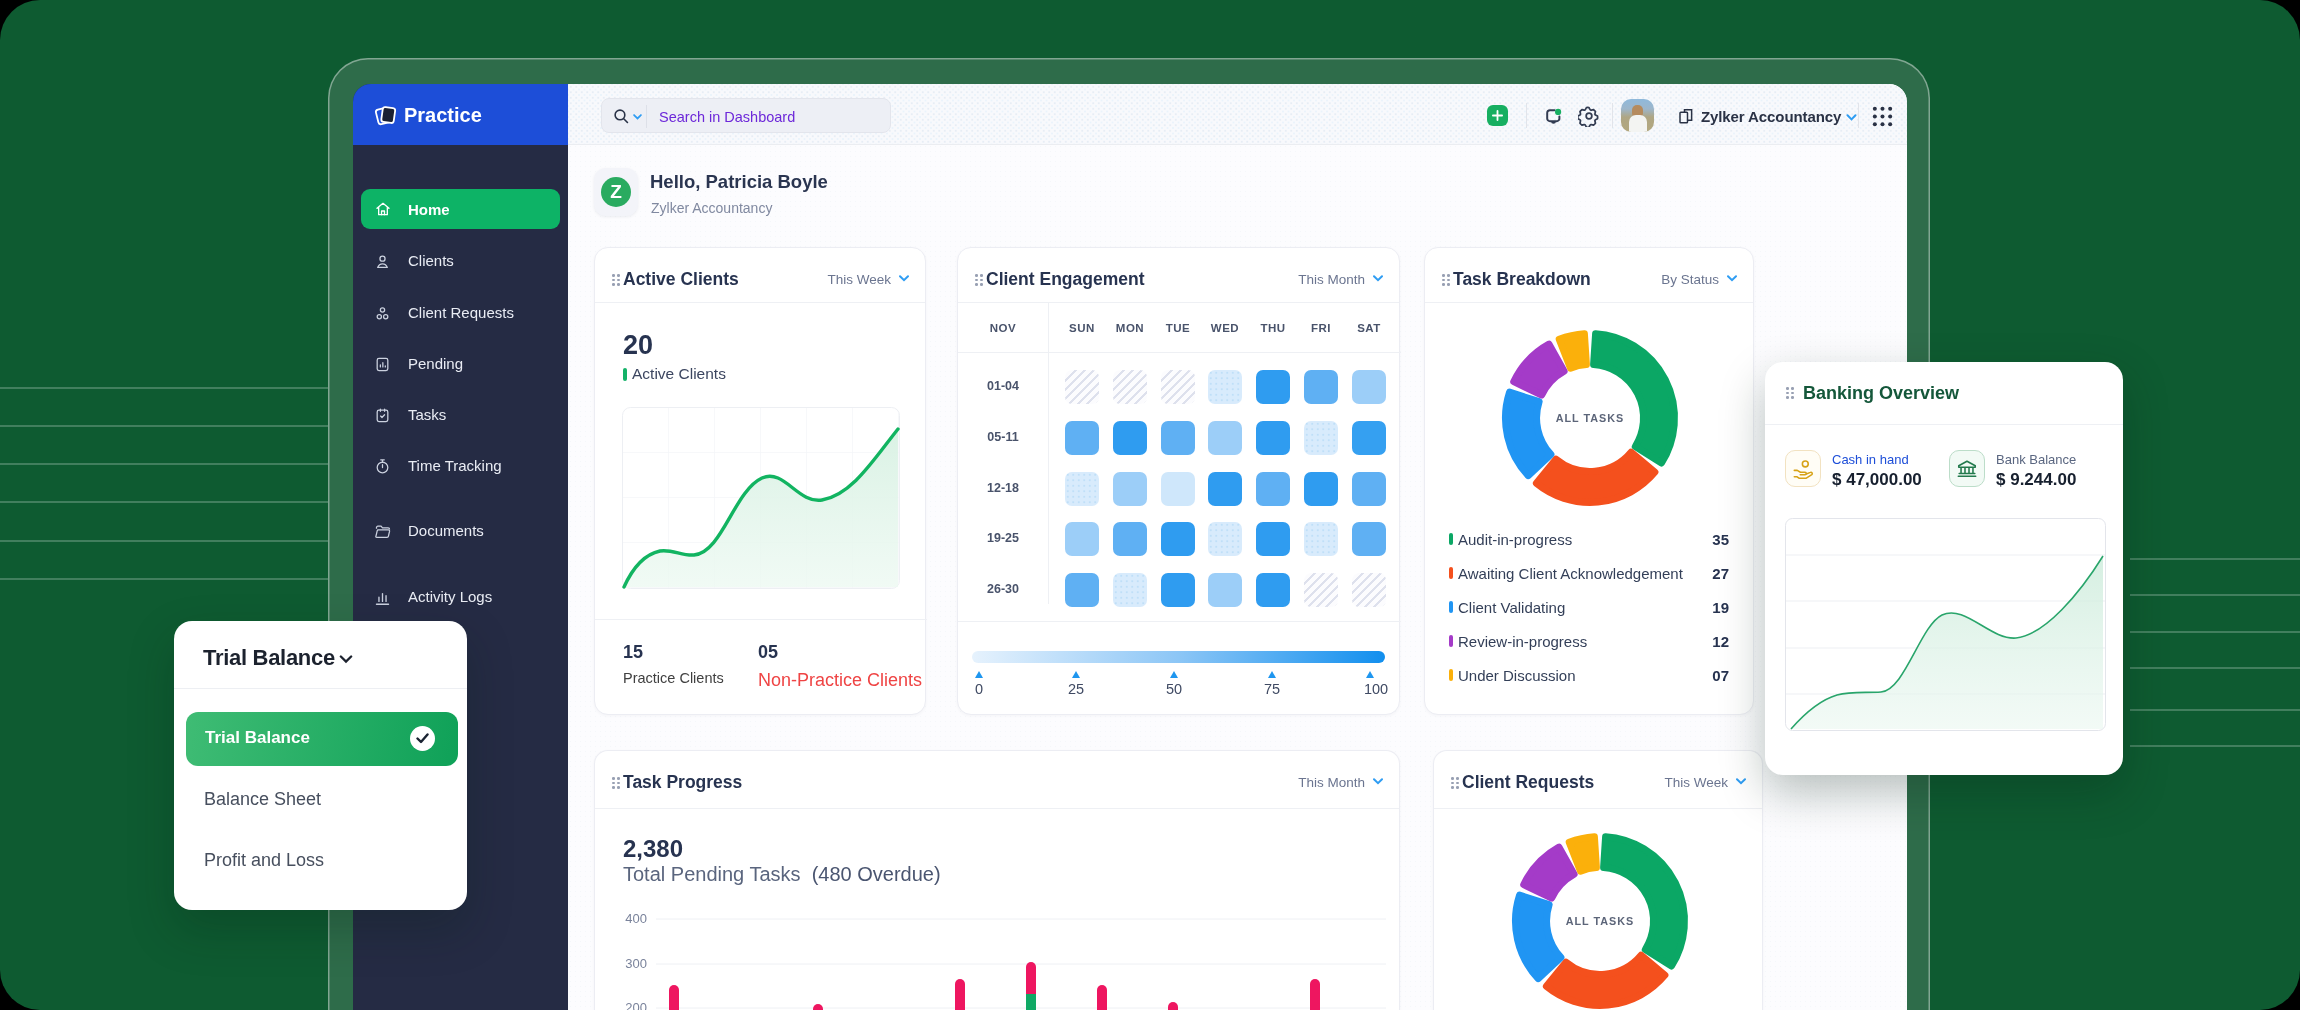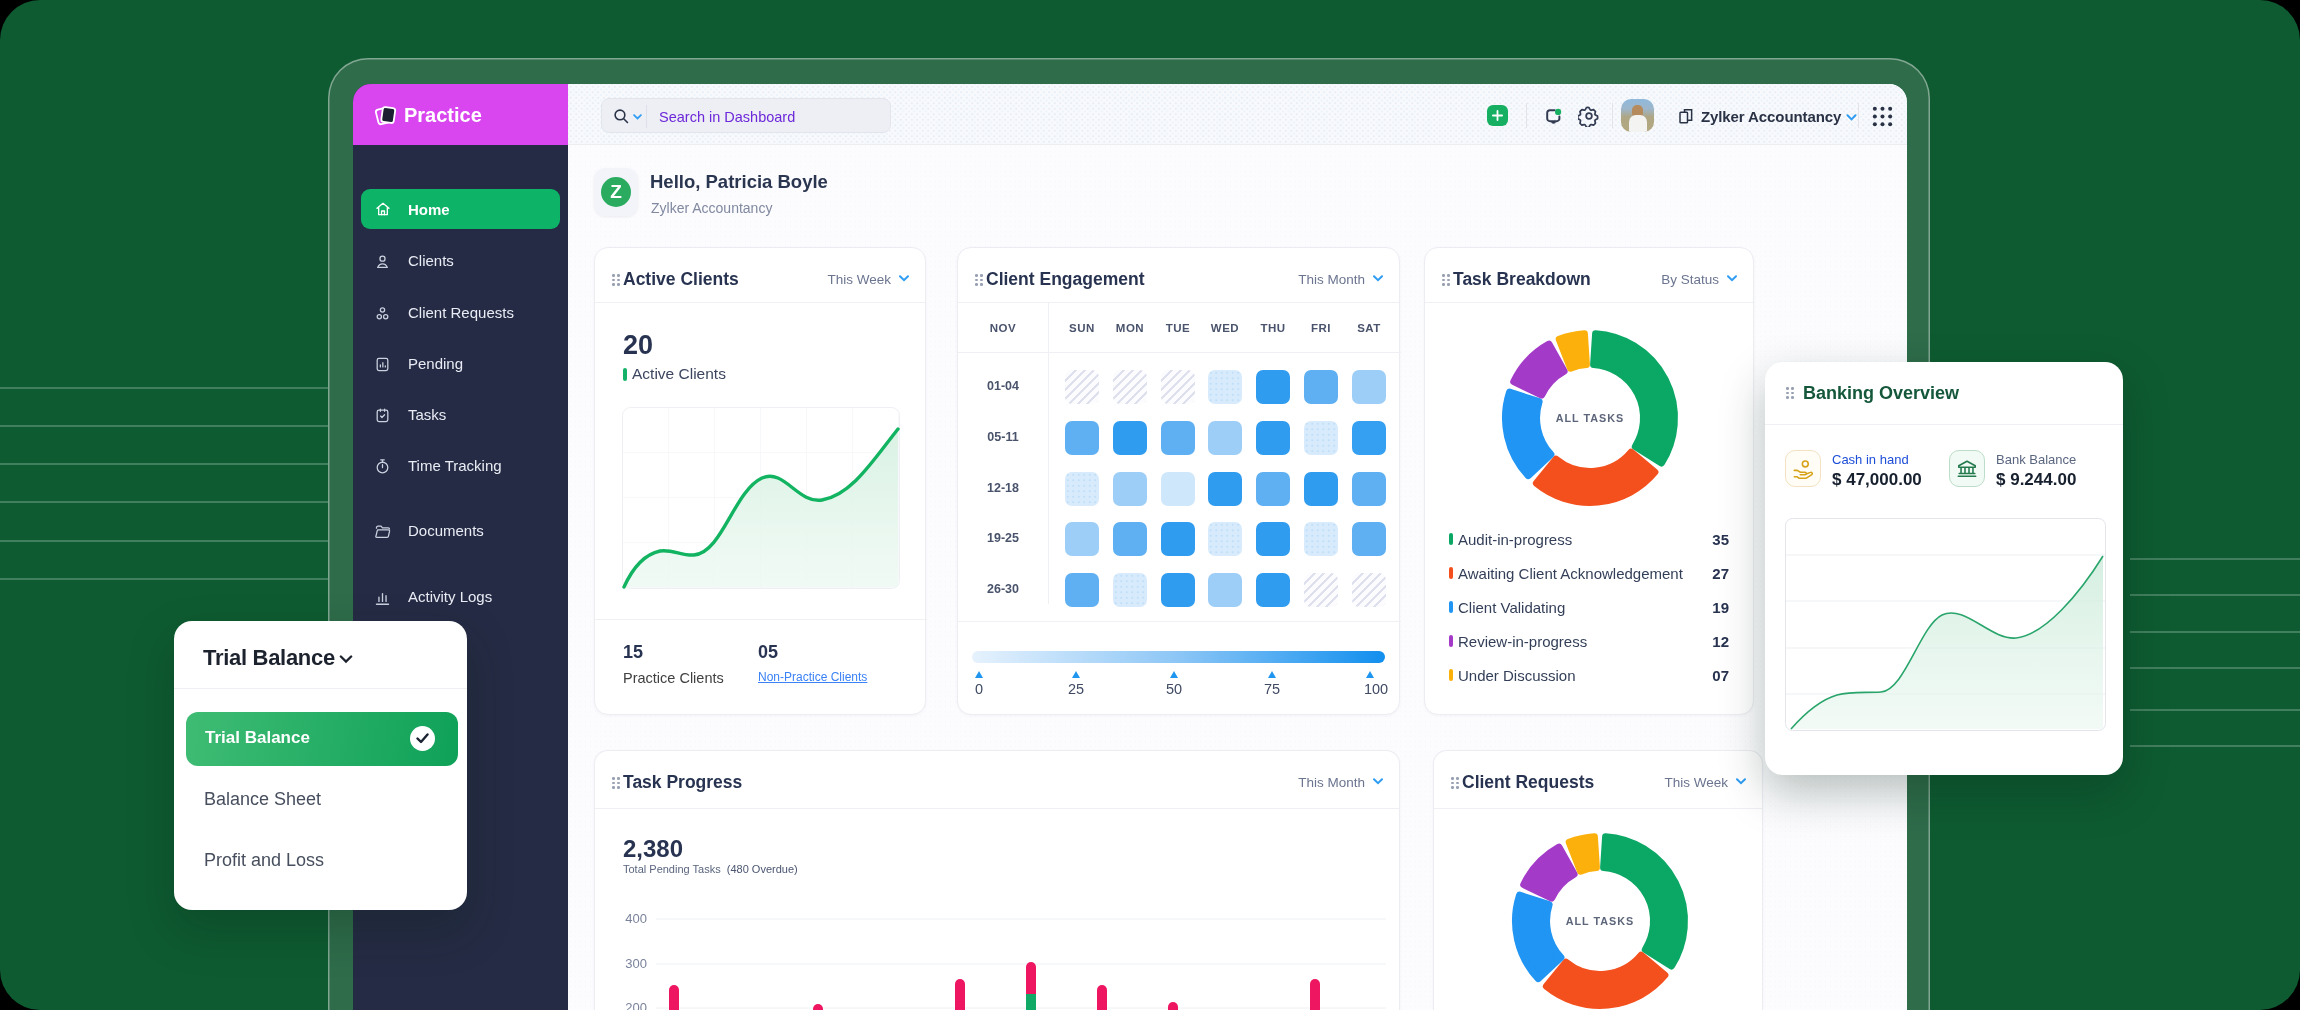--- a/index.html
+++ b/index.html
@@ -1,21 +1,21 @@
 <!DOCTYPE html>
 <html><head>
 <meta charset="utf-8">
 <style>
 *{margin:0;padding:0;box-sizing:border-box;font-family:"Liberation Sans",sans-serif;}
 html,body{width:2300px;height:1010px;background:#000;overflow:hidden;}
 .canvas{position:absolute;left:0;top:0;width:2300px;height:1010px;background:#0E5B31;border-radius:40px;overflow:hidden;}
 .dline{position:absolute;height:2px;background:rgba(255,255,255,0.22);}
 .window{position:absolute;left:328px;top:58px;width:1602px;height:980px;background:#2E6C4A;border-radius:40px 40px 0 0;box-shadow:inset 0 0 0 1.5px rgba(255,255,255,0.4);}
 .sidebar{position:absolute;left:25px;top:26px;width:215px;height:954px;background:#252B44;border-radius:18px 0 0 0;}
-.sbhead{position:absolute;left:0;top:0;width:215px;height:61px;background:#d946ef;border-radius:18px 0 0 0;}
+.sbhead{position:absolute;left:0;top:0;width:215px;height:61px;background:#1d4ed8;border-radius:18px 0 0 0;}
 .content{position:absolute;left:240px;top:26px;width:1339px;height:954px;background:#FCFCFE;border-radius:0 18px 0 0;overflow:hidden;}
 .dots{background-image:radial-gradient(#EFF3F8 0.9px,transparent 1px);background-size:5px 5px;}
 .topbar{position:absolute;left:0;top:0;width:1339px;height:61px;background:#F8F9FC;border-bottom:1px solid #EBEDF1;border-radius:0 18px 0 0;background-image:radial-gradient(#E7EDF5 1px,transparent 1.15px),radial-gradient(#EAF3FB 1px,transparent 1.15px);background-size:5.5px 5.5px,5.5px 5.5px;background-position:0 0,2.75px 2.75px;}
 .card{position:absolute;background:#fff;border:1px solid #ECEDF3;border-radius:14px;box-shadow:0 1px 3px rgba(40,50,80,0.04);}
 .chead{position:absolute;left:0;top:0;right:0;height:55px;border-bottom:1px solid #EEF0F4;}
 .ctitle{position:absolute;left:28px;top:22px;font-size:17.5px;font-weight:700;color:#273350;line-height:18px;}
 .handle{position:absolute;left:17px;top:26px;width:8px;height:11px;}
 .handle i{position:absolute;width:2.6px;height:2.6px;border-radius:50%;background:#98A0B3;}
 .clabel{position:absolute;right:34px;top:25px;font-size:13.5px;color:#6B7590;line-height:13.5px;}
 .chev{position:absolute;right:16px;top:27px;width:10px;height:7px;}
@@ -208,21 +208,21 @@
         </defs>
         <rect x="0.5" y="0.5" width="277" height="181" rx="8" fill="#fff" stroke="#EDEFF3"></rect>
         <rect x="1" y="1" width="276" height="180" rx="8" fill="url(#grid)"></rect>
         <path d="M2,180 C12,158 24,147 38,144 C50,142 60,149 72,148 C100,146 112,84 140,71 C162,61 176,97 200,93 C230,88 252,52 276,22 L276,180 Z" fill="url(#acg)"></path>
         <path d="M2,180 C12,158 24,147 38,144 C50,142 60,149 72,148 C100,146 112,84 140,71 C162,61 176,97 200,93 C230,88 252,52 276,22" fill="none" stroke="#12B461" stroke-width="3.4" stroke-linecap="round"></path>
       </svg>
       <div style="position:absolute;left:0;top:371px;width:332px;height:1px;background:#EEF0F4;"></div>
       <div style="position:absolute;left:28px;top:394px;font-size:18px;font-weight:700;color:#273350;">15</div>
       <div style="position:absolute;left:28px;top:422px;font-size:14.5px;color:#404040;">Practice Clients</div>
       <div style="position:absolute;left:163px;top:394px;font-size:18px;font-weight:700;color:#273350;">05</div>
-      <div style="position:absolute;left:163px;top:422px;font-size:12px;color:#3b82f6;text-decoration:underline;">Non-Practice Clients</div>
+      <div style="position:absolute;left:163px;top:422px;font-size:18px;color:#ef4444;">Non-Practice Clients</div>
     </div>
 
     <div class="card" style="left:389px;top:163px;width:443px;height:468px;">
       <div class="chead">
         <div class="handle">
               <i style="left:0;top:0"></i>
               <i style="left:5px;top:0"></i>
               <i style="left:0;top:4.5px"></i>
               <i style="left:5px;top:4.5px"></i>
               <i style="left:0;top:9px"></i>
@@ -351,21 +351,21 @@
               <i style="left:0;top:9px"></i>
               <i style="left:5px;top:9px"></i>
             </div>
         <div class="ctitle">Task Progress</div>
         <div class="clabel">This Month</div>
         <svg class="chev" viewBox="0 0 10 7">
               <path d="M1 1.2 L5 5.2 L9 1.2" fill="none" stroke="#2F9DF3" stroke-width="2" stroke-linecap="round"></path>
             </svg>
       </div>
       <div style="position:absolute;left:28px;top:84px;font-size:24px;font-weight:700;color:#273350;">2,380</div>
-      <div style="position:absolute;left:28px;top:112px;font-size:11px;color:#5A657E;">Total Pending Tasks&nbsp; <span style="color:#4A5570;">(480 Overdue)</span></div>
+      <div style="position:absolute;left:28px;top:112px;font-size:20px;color:#5A657E;">Total Pending Tasks&nbsp; <span style="color:#4A5570;">(480 Overdue)</span></div>
       <svg width="806" height="300" viewBox="0 0 806 300" style="position:absolute;left:0;top:156px;">
         <line x1="61" y1="12" x2="791" y2="12" stroke="#EEF0F4" stroke-width="1"></line>
         <line x1="61" y1="57" x2="791" y2="57" stroke="#EEF0F4" stroke-width="1"></line>
         <line x1="61" y1="101" x2="791" y2="101" stroke="#EEF0F4" stroke-width="1"></line>
         <text x="52" y="16" text-anchor="end" font-size="13" fill="#7A839B">400</text>
         <text x="52" y="61" text-anchor="end" font-size="13" fill="#7A839B">300</text>
         <text x="52" y="105" text-anchor="end" font-size="13" fill="#7A839B">200</text>
       </svg>
       <div class="tpb" style="left:74px;top:234px;"></div>
       <div class="tpb" style="left:218px;top:253px;"></div>

